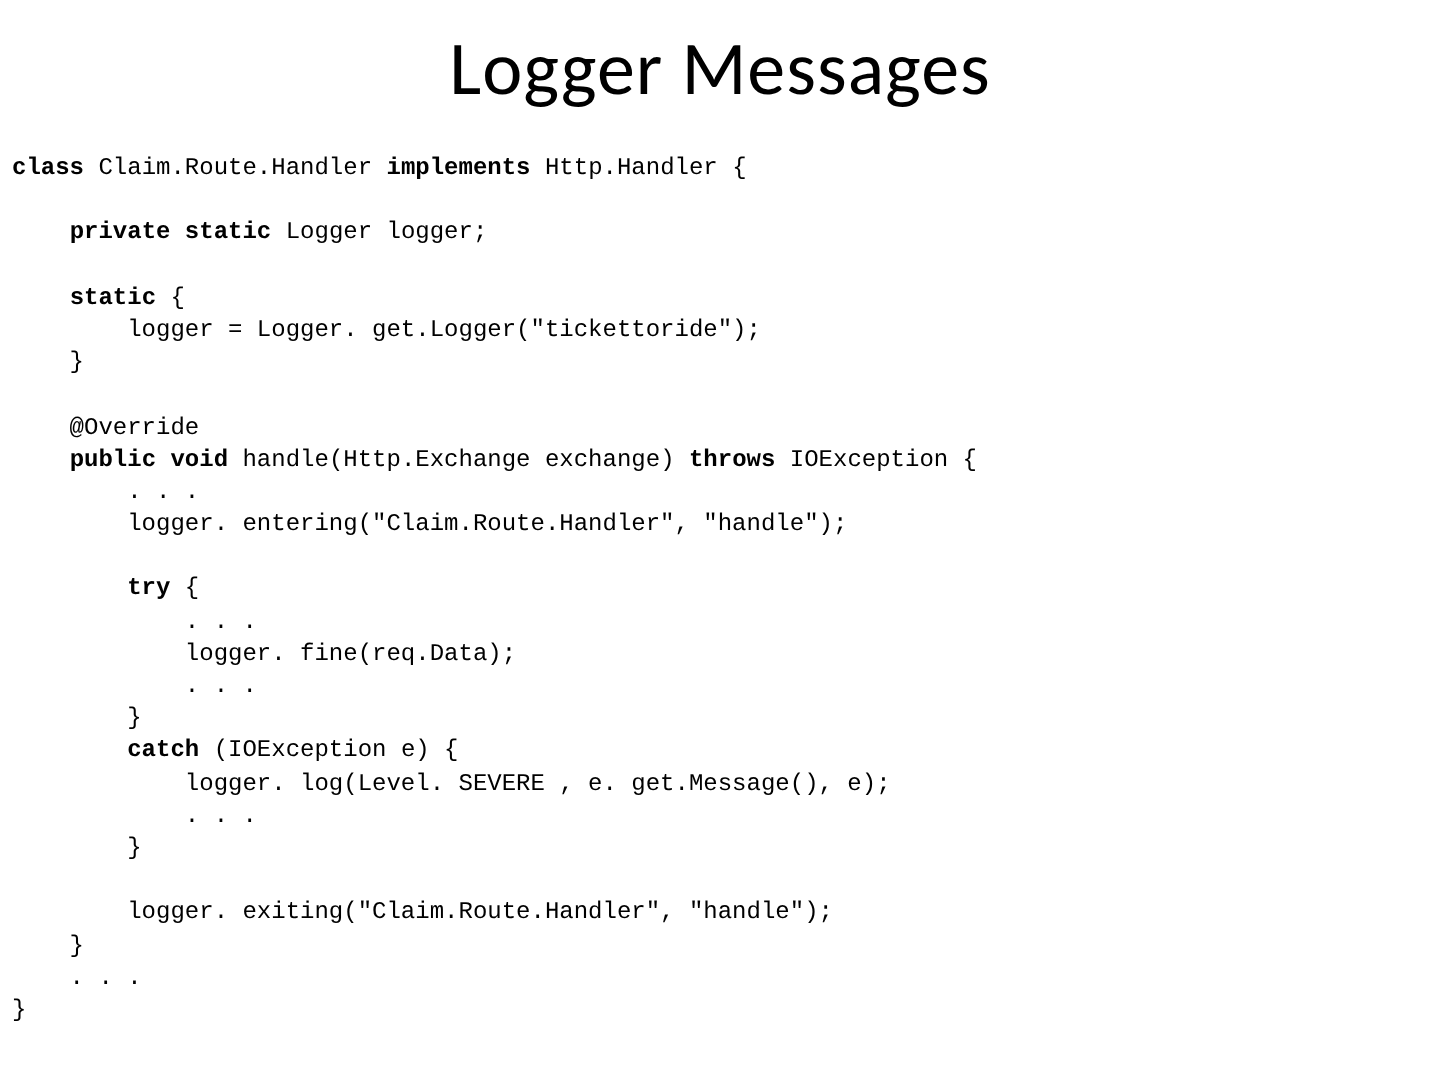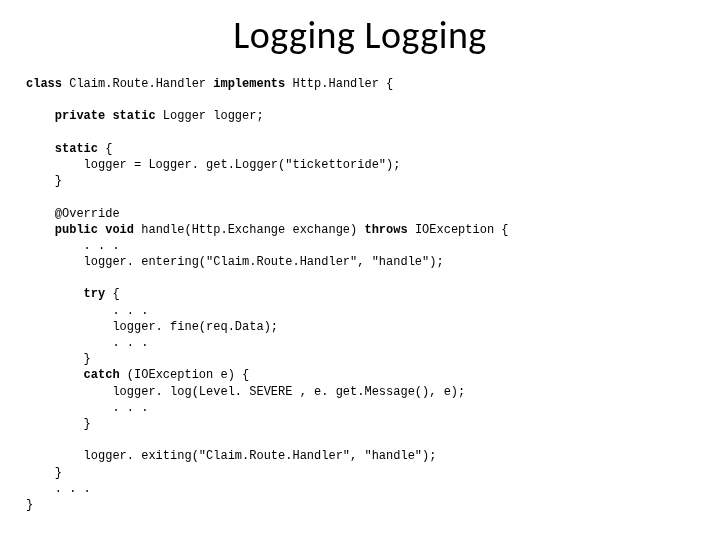--- a/index.html
+++ b/index.html
@@ -24,29 +24,29 @@
     color: #000;
     margin: 12px 0 18px 0;
     letter-spacing: 0.5px;
   }
   .codeblock {
     font-family: "Courier New", Courier, monospace;
     font-size: 12px;
     line-height: 1.35;
     white-space: pre;
     color: #000;
-    margin-left: 26px;
+    margin-left: 6px;
   }
   .kw { font-weight: bold; }
 </style>
 </head>
 <body>
 
 <div class="slide">
-  <h1 class="title">Logging Logging</h1>
+  <h1 class="title">Logger Messages</h1>
 
   <div class="codeblock"><span class="kw">class</span><span> Claim.Route.Handler </span><span class="kw">implements</span><span> Http.Handler {</span>
 
 <span>    </span><span class="kw">private static</span><span> Logger logger;</span>
 
 <span>    </span><span class="kw">static</span><span> {</span>
 <span>        logger = Logger. get.Logger("tickettoride");</span>
 <span>    }</span>
 
 <span>    @Override</span>

